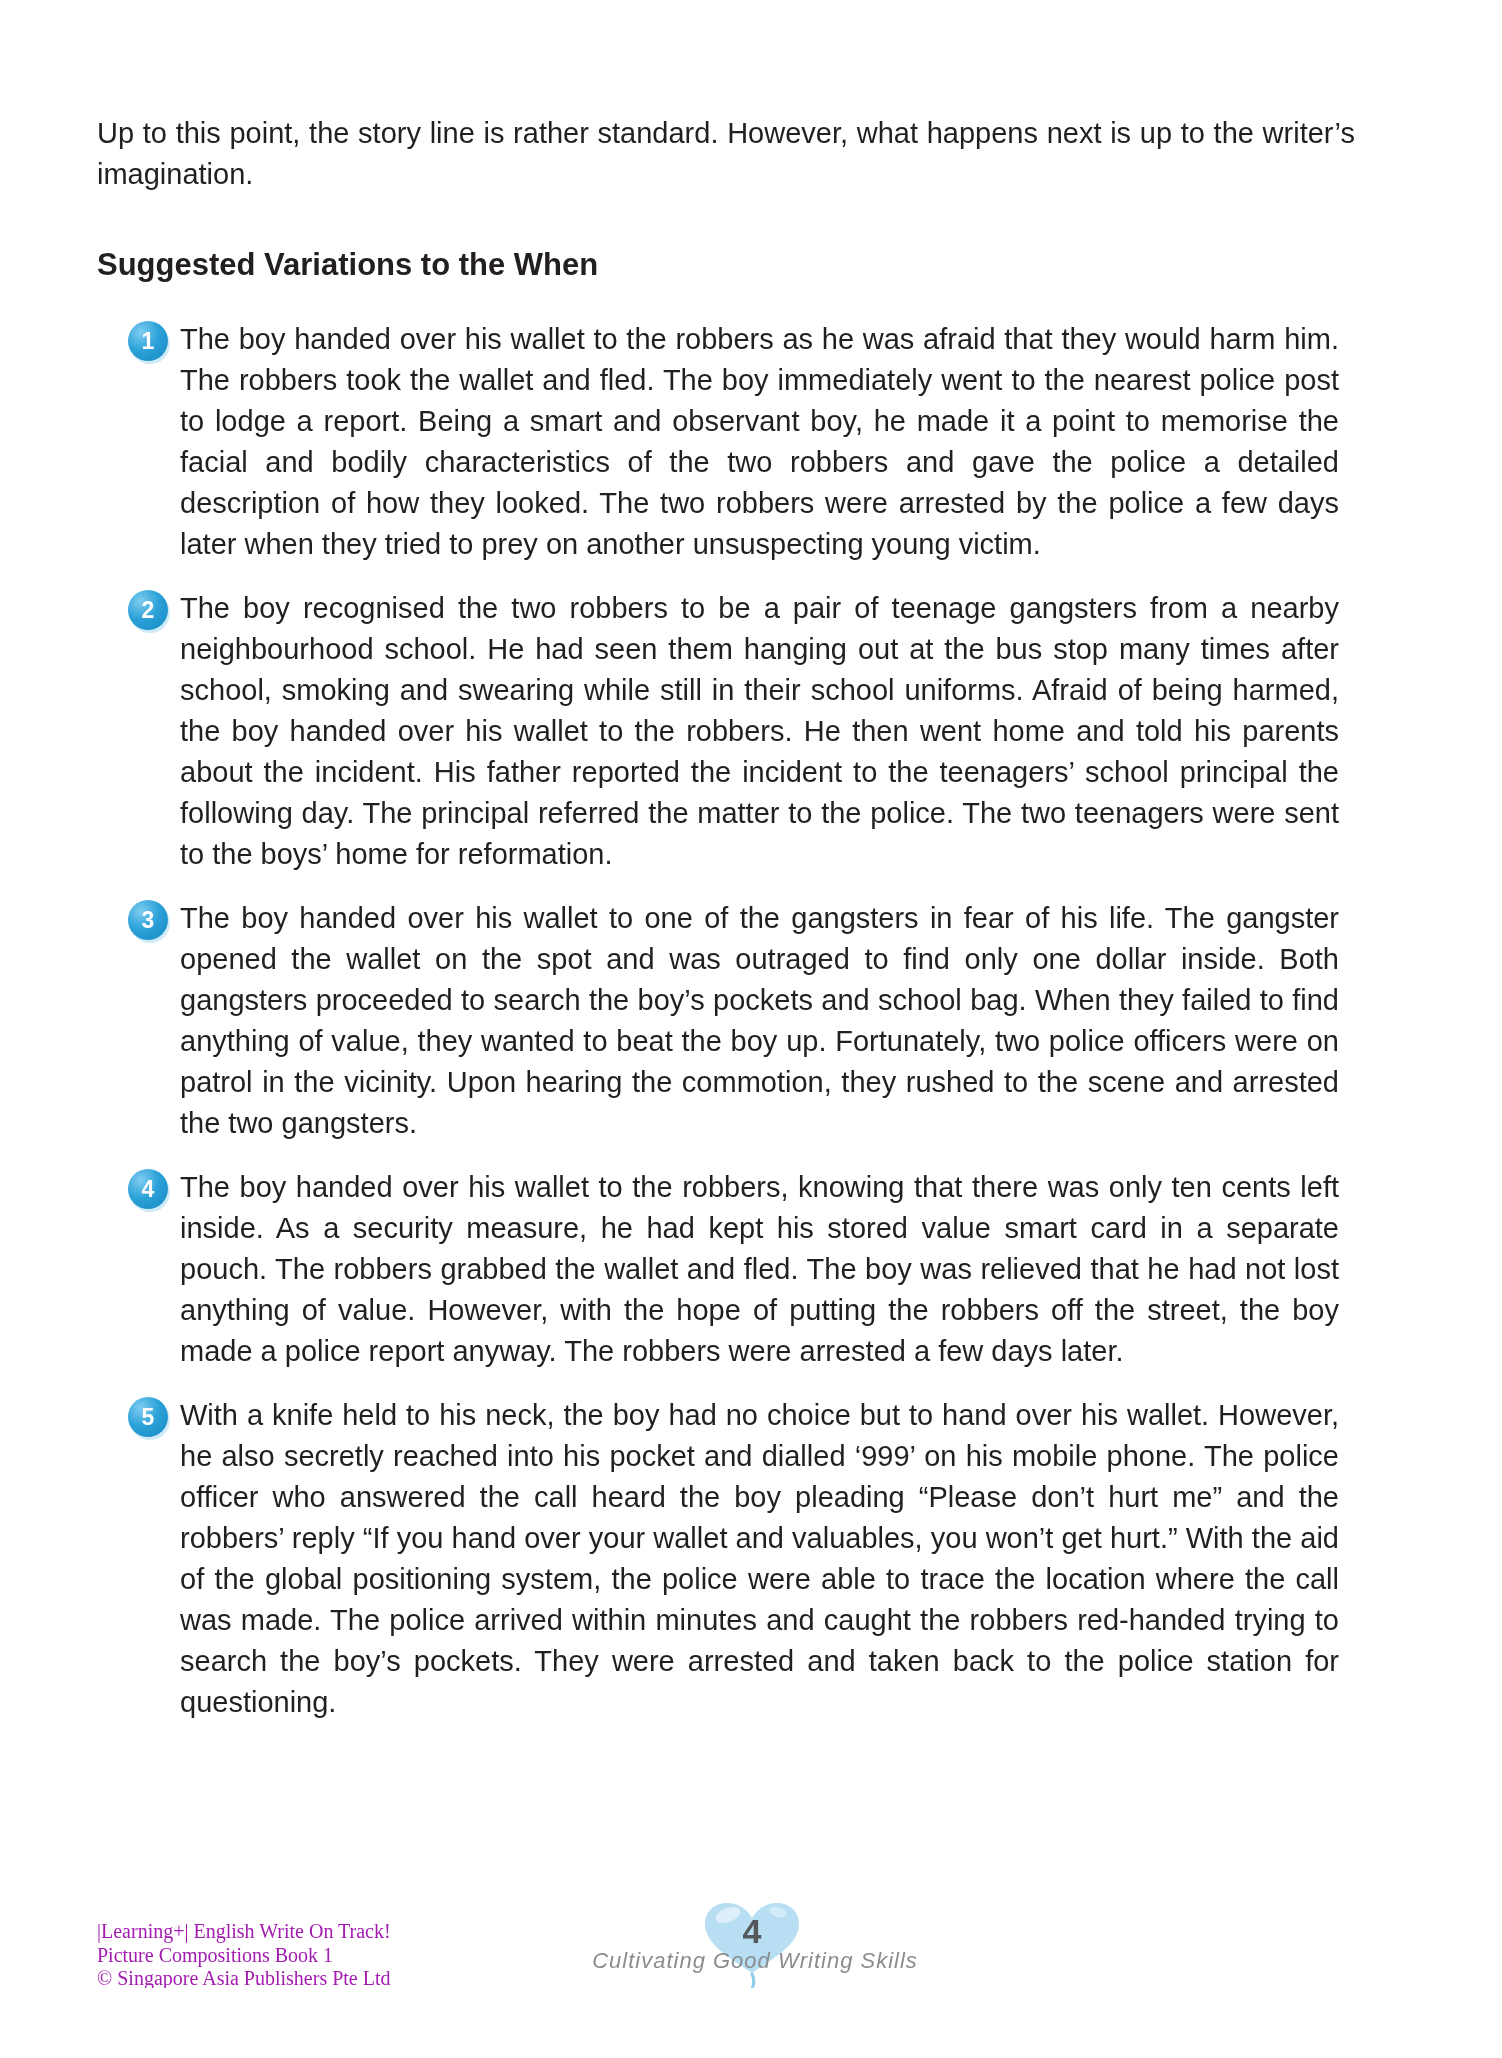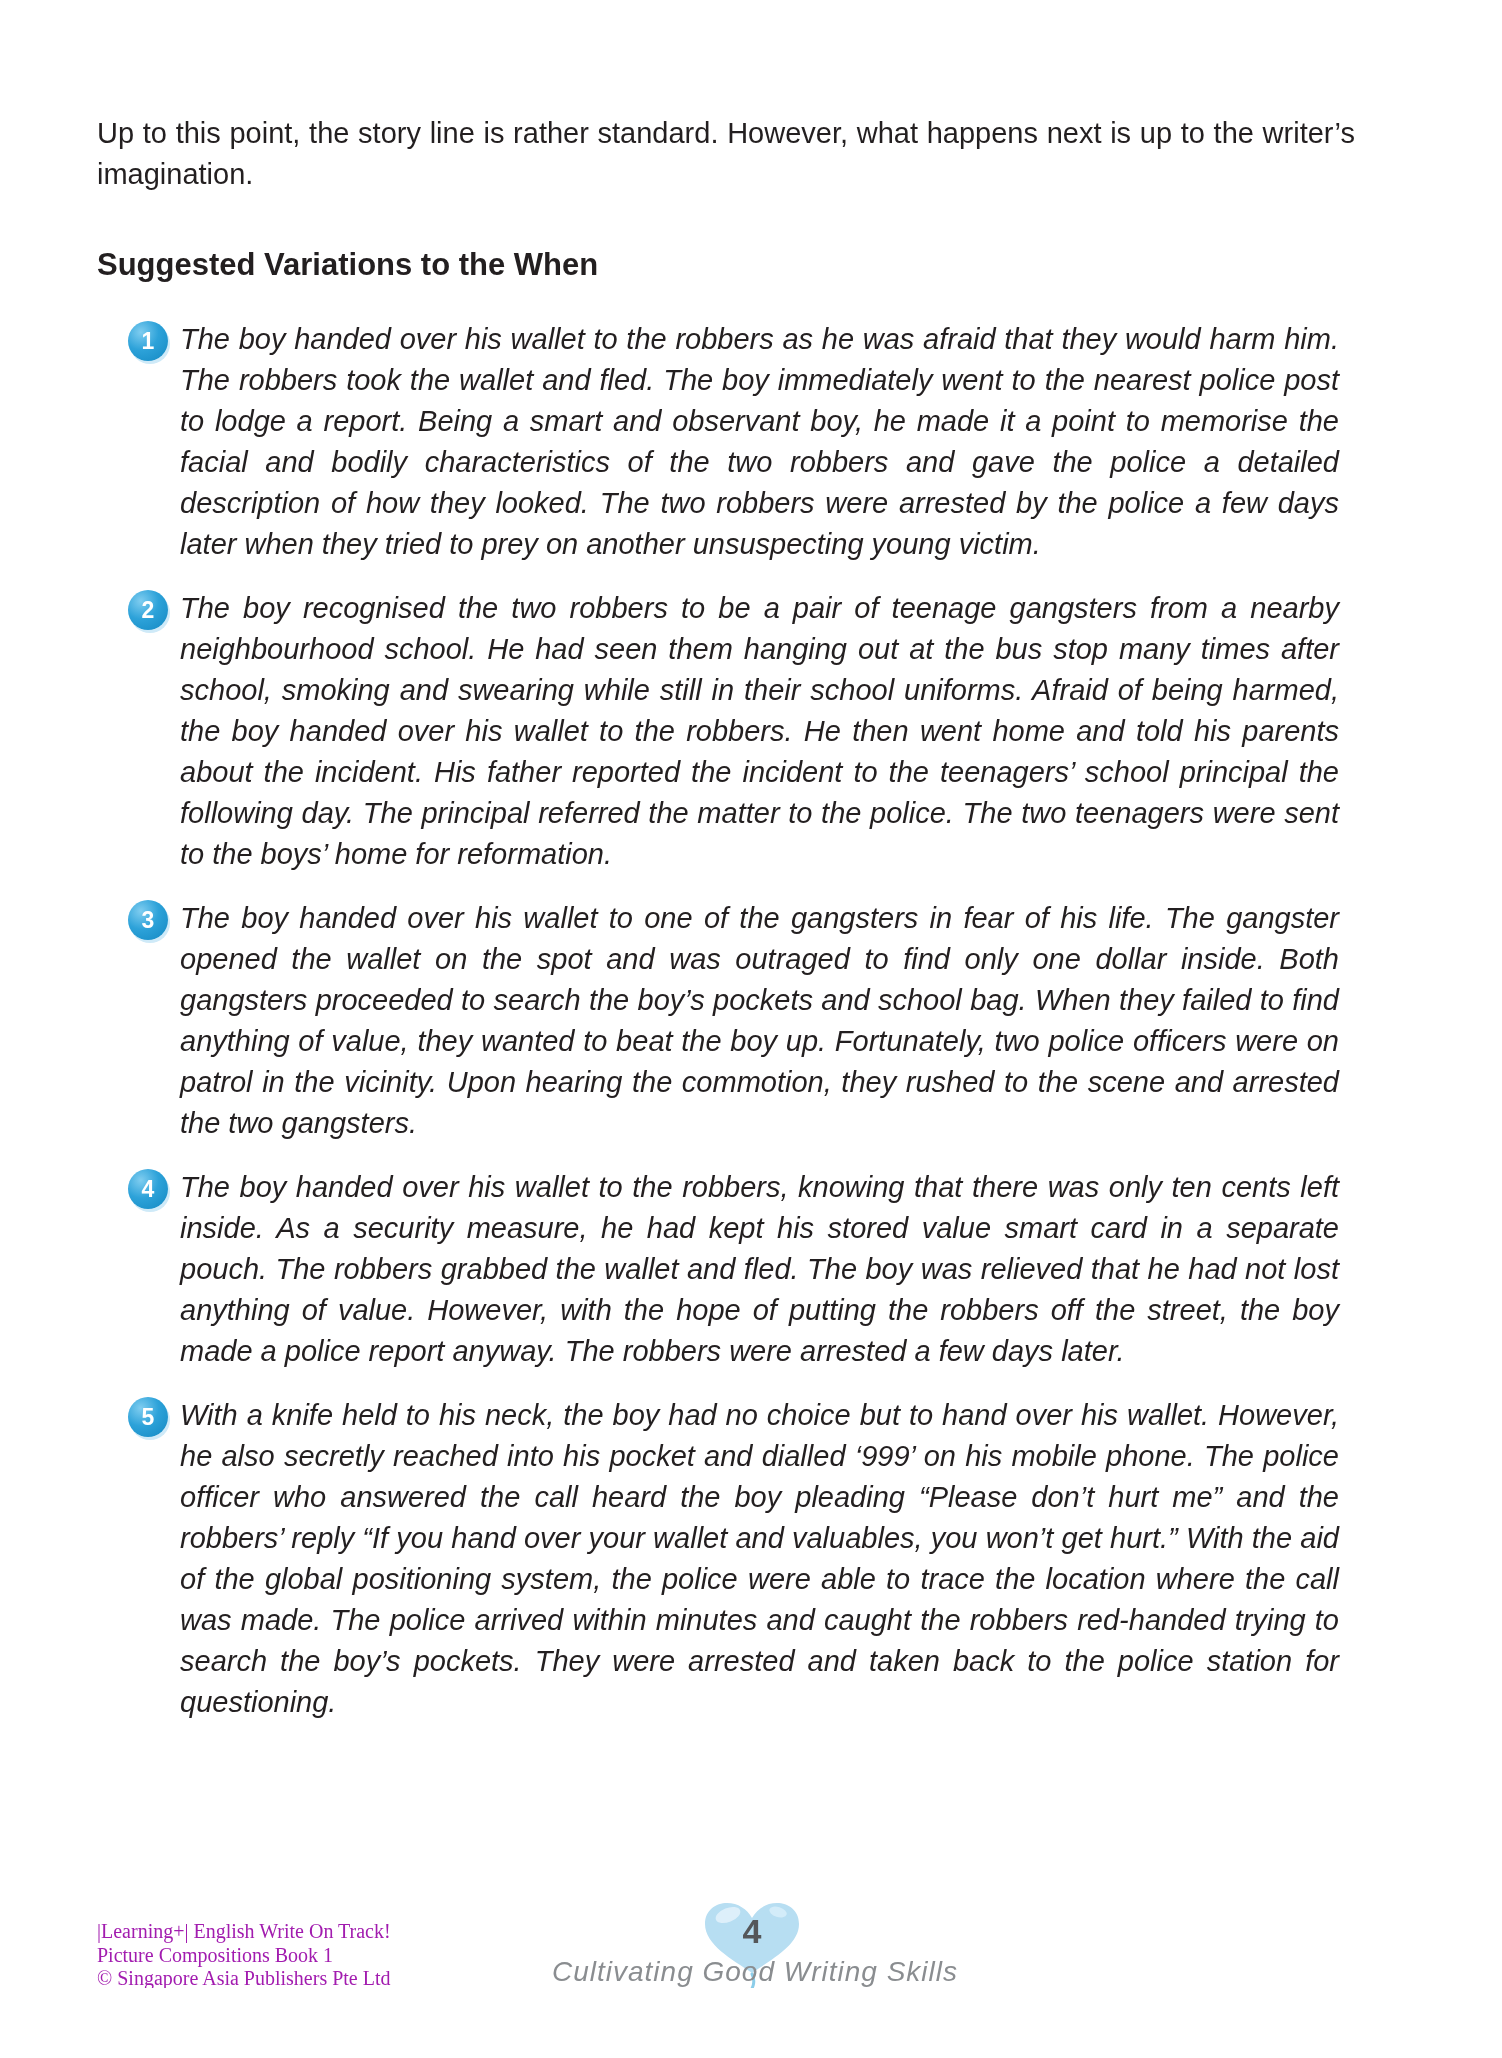--- a/index.html
+++ b/index.html
@@ -59,21 +59,20 @@
     font-weight: bold;
     line-height: 40px;
     text-align: center;
   }
   .vtext {
     flex: 1;
     margin: 0 16px 0 12px;
     font-size: 29px;
     line-height: 41px;
     text-align: justify;
-    font-style: italic;
   }
   .footer {
     position: absolute;
     left: 0;
     top: 1900px;
     width: 1502px;
     height: 158px;
   }
   .imprint {
     position: absolute;
@@ -86,25 +85,25 @@
   }
   .balloon {
     position: absolute;
     left: 700px;
     top: 0px;
     z-index: 1;
   }
   .tagline {
     position: absolute;
     left: 535px;
-    top: 56px;
+    top: 48px;
     width: 440px;
     text-align: center;
     font-style: italic;
-    font-size: 28px;
+    font-size: 22px;
     letter-spacing: 1px;
     color: #8a8d90;
     z-index: 2;
   }
 </style>
 </head>
 <body>
 
 <div class="page">
   <div class="content">

